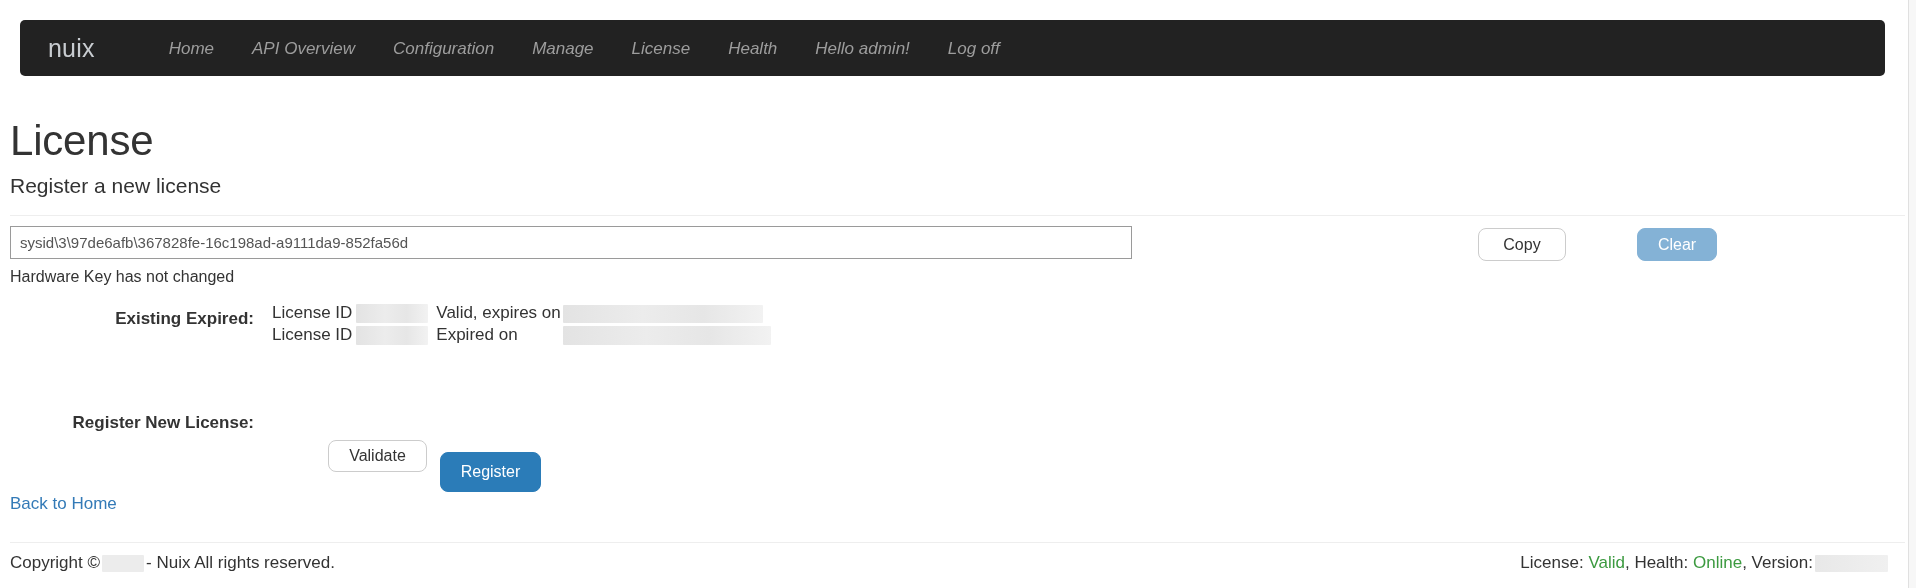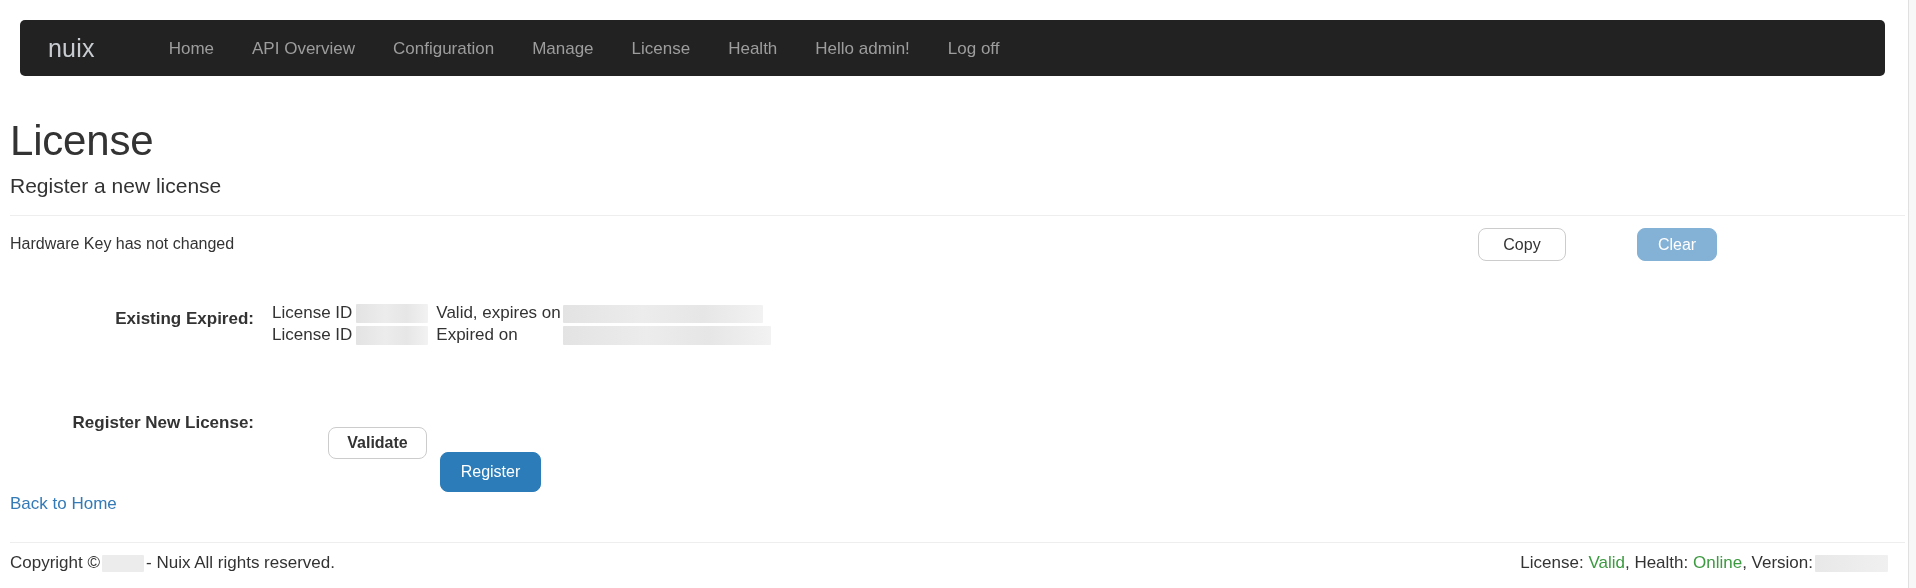--- a/index.html
+++ b/index.html
@@ -48,20 +48,21 @@
     margin-left: 37px;
   }
   .nav-link {
     color: #9d9d9d;
     font-size: 17px;
     line-height: 17px;
     padding: 0 19px;
     white-space: nowrap;
     text-decoration: none;
     cursor: pointer;
+    font-style: italic;
   }
 
   
   .heading-wrap {
     position: absolute;
     left: 10px;
     top: 118px;
     width: 1880px;
   }
   .page-title {
@@ -218,26 +219,25 @@
     font-size: 16px;
     line-height: 20px;
     color: #333333;
     margin-left: 9px;
   }
 
   
   #btn-validate {
     position: absolute;
     left: 328px;
-    top: 427px;
+    top: 440px;
     width: 99px;
     height: 32px;
     padding: 0;
     line-height: 30px;
-    font-weight: bold;
   }
   #btn-register {
     position: absolute;
     left: 440px;
     top: 452px;
     width: 101px;
     height: 40px;
     padding: 0;
     line-height: 30px;
   }
@@ -335,20 +335,21 @@
   </div>
 
   <div class="heading-wrap">
     <h1 class="page-title">License</h1>
     <p class="page-subtitle">Register a new license</p>
   </div>
   <hr class="top-rule">
 
   <div class="form-row" id="row-hardware-key">
     <div class="form-field">
+      <input class="hw-input" type="text" value="sysid\3\97de6afb\367828fe-16c198ad-a9111da9-852fa56d" style="">
       <div class="hw-note">Hardware Key has not changed</div>
     </div>
   </div>
   <button class="btn btn-default" id="btn-copy">Copy</button>
   <button class="btn btn-primary-muted" id="btn-clear">Clear</button>
 
   <div class="form-row" id="row-existing-licenses">
     <div class="form-label">Existing Expired:</div>
     <div class="form-field">
       <table class="license-table">

